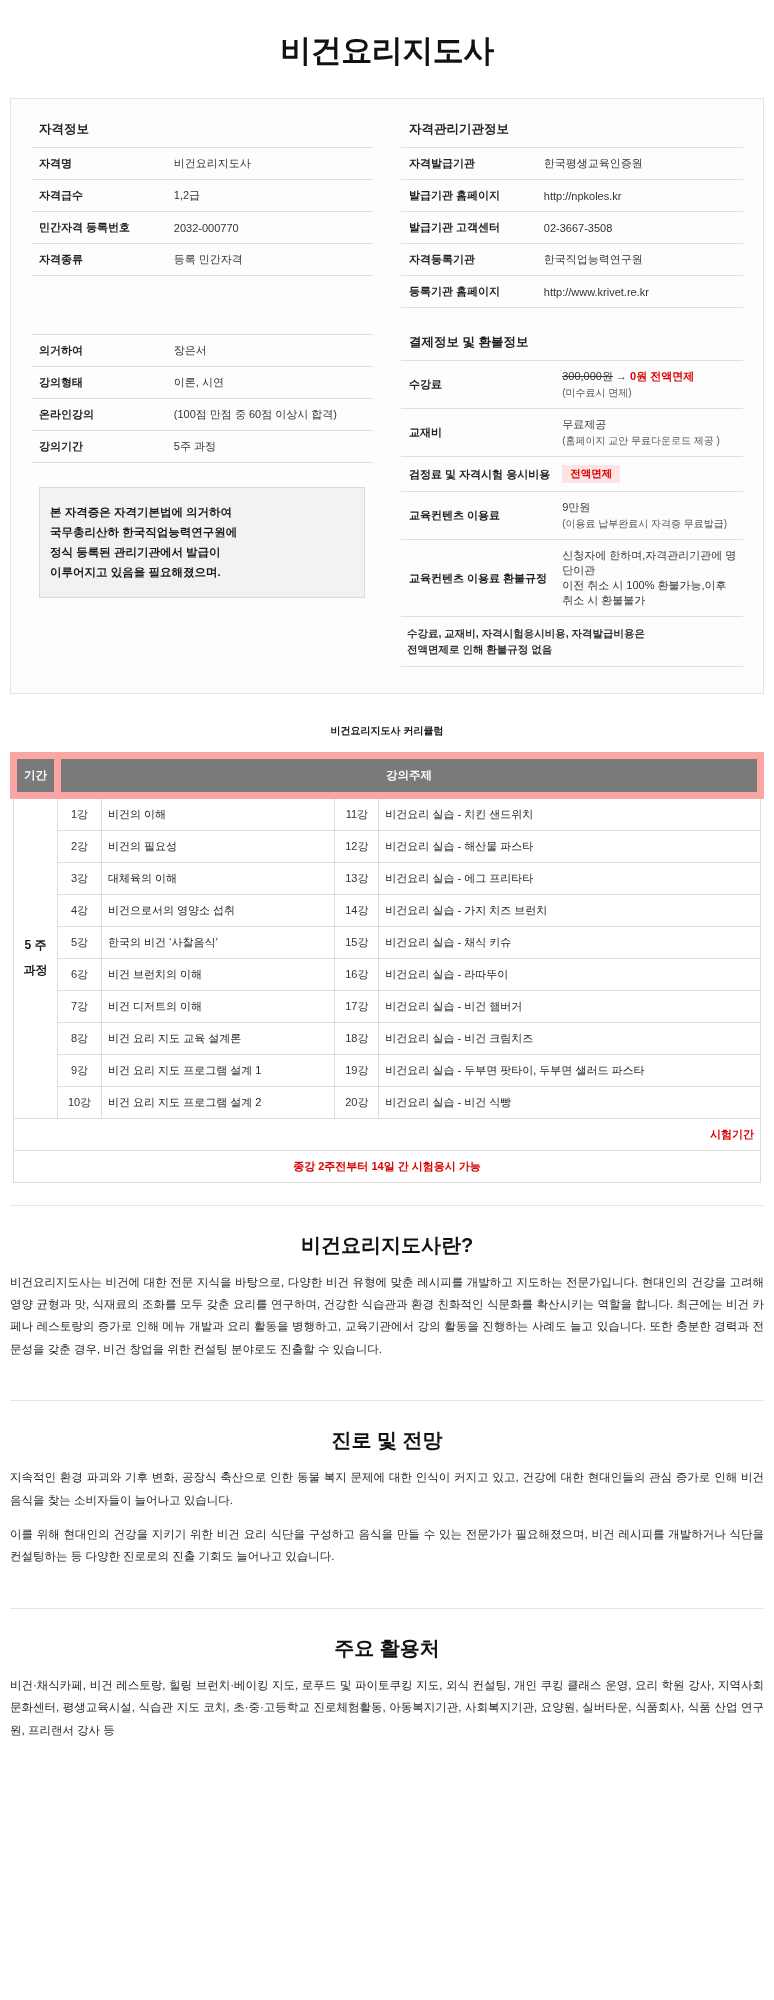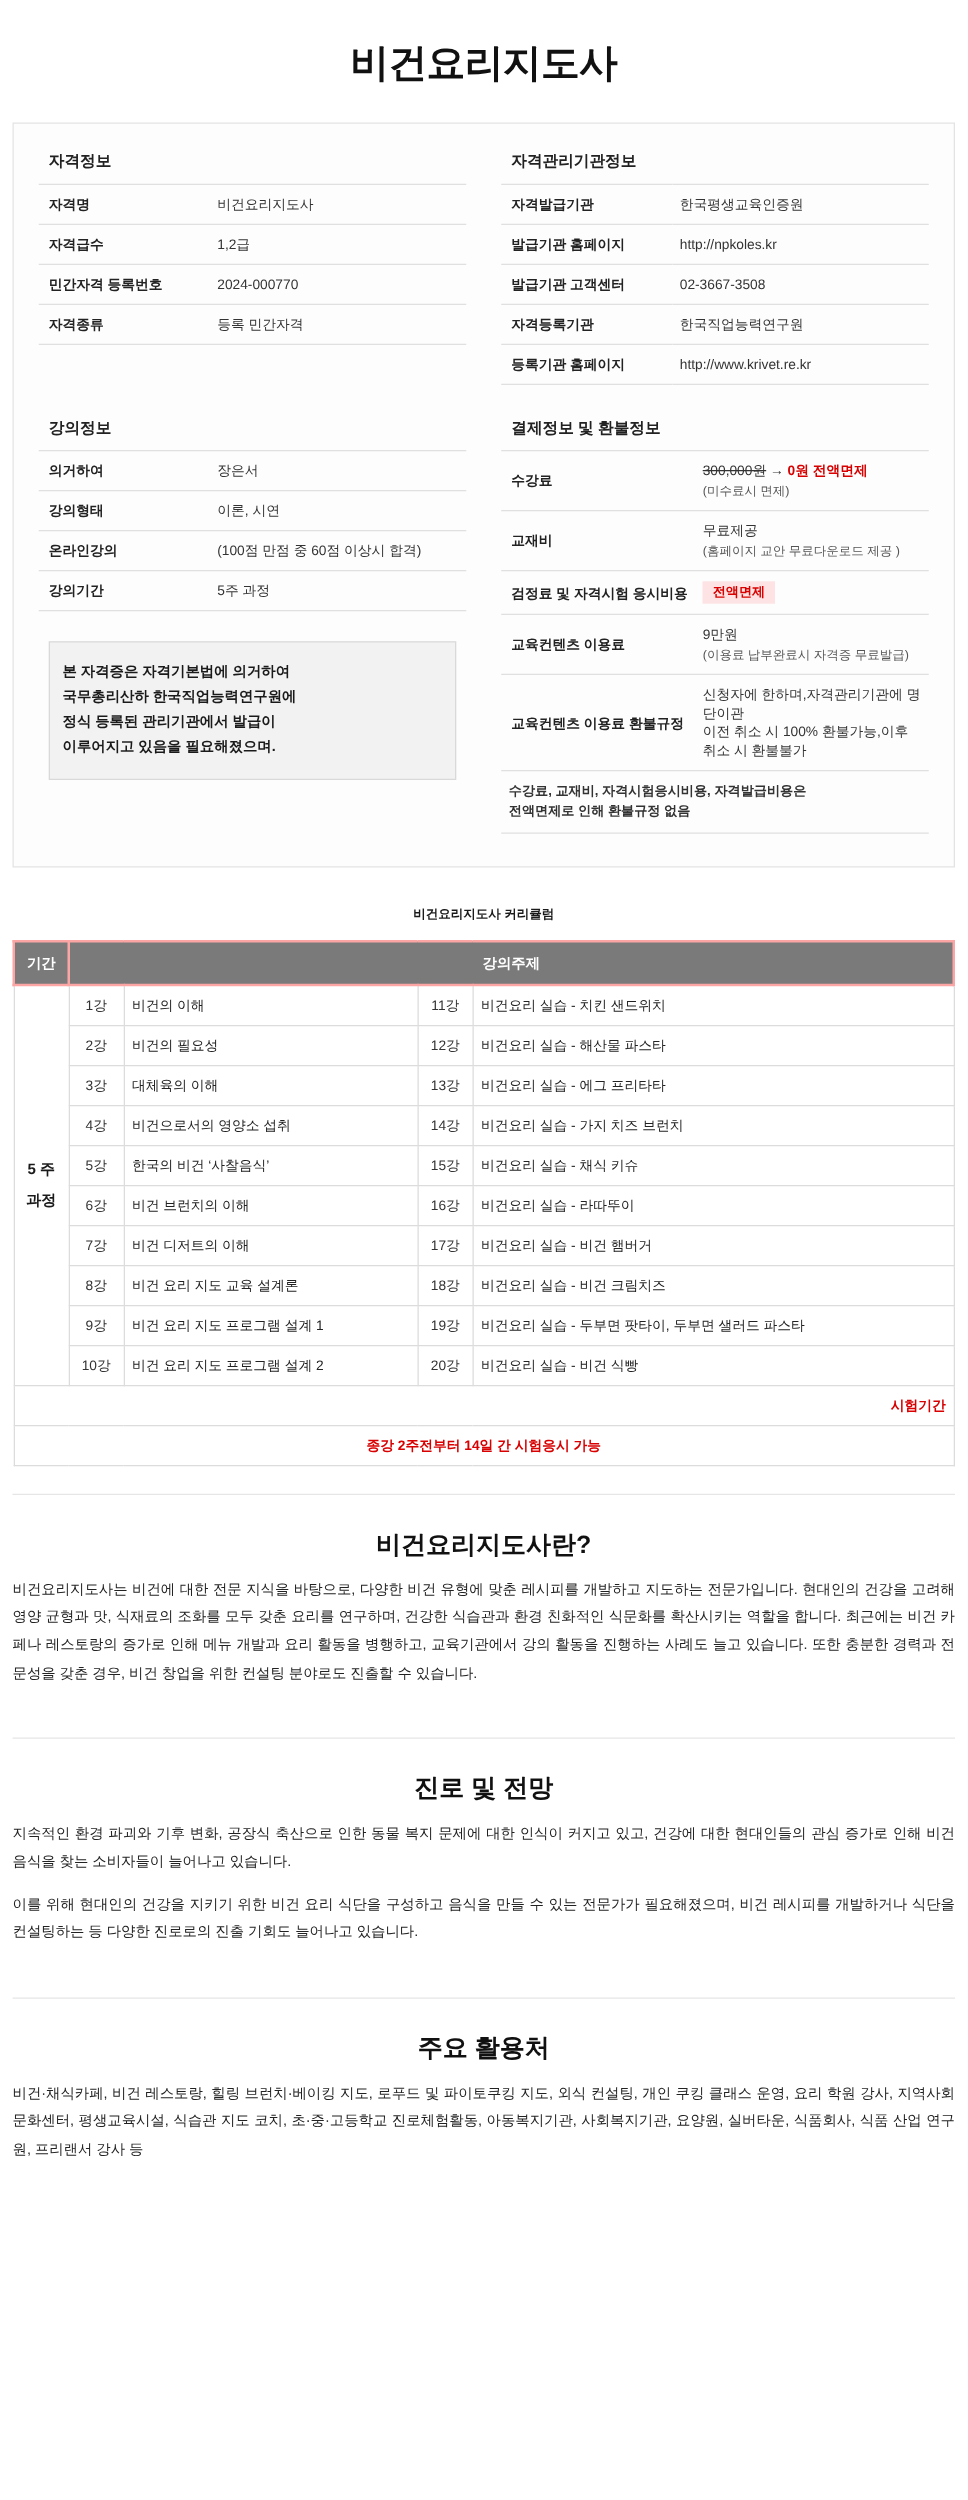--- a/index.html
+++ b/index.html
@@ -98,21 +98,21 @@
     width: calc(100% - 20px);
     margin: 0 10px;
     border-collapse: collapse;
     font-size: 11px;
   }
   table.curri th.head {
     background: #7a7a7a;
     color: #fff;
     font-weight: bold;
     padding: 9px 4px;
-    border: 2px solid #fca5a5;
+    border: 7px solid #fca5a5;
     font-size: 11.5px;
   }
   table.curri th.head.period { width: 44px; }
   table.curri td {
     border: 1px solid #dcdcdc;
     padding: 8px 6px;
     background: #fff;
   }
   td.periodcell {
     background: #fff;
@@ -184,21 +184,21 @@
               <tr>
             <th>자격명</th>
             <td>비건요리지도사</td>
           </tr>
           <tr>
             <th>자격급수</th>
             <td>1,2급</td>
           </tr>
           <tr>
             <th>민간자격 등록번호</th>
-            <td>2024-000770</td>
+            <td>2032-000770</td>
           </tr>
           <tr>
             <th>자격종류</th>
             <td>등록 민간자격</td>
           </tr>
         </tbody>
           </table>
       </div>
 
       <div class="info-col">
@@ -228,21 +228,20 @@
         </tbody>
           </table>
       </div>
     </div>
 
     <div class="gap-row"></div>
 
     <div class="info-cols">
 
       <div class="info-col">
-        <div class="sec-title">강의정보</div>
         <table class="kv">
           <tbody>
               <tr>
             <th>의거하여</th>
             <td>장은서</td>
           </tr>
           <tr>
             <th>강의형태</th>
             <td>이론, 시연</td>
           </tr>

